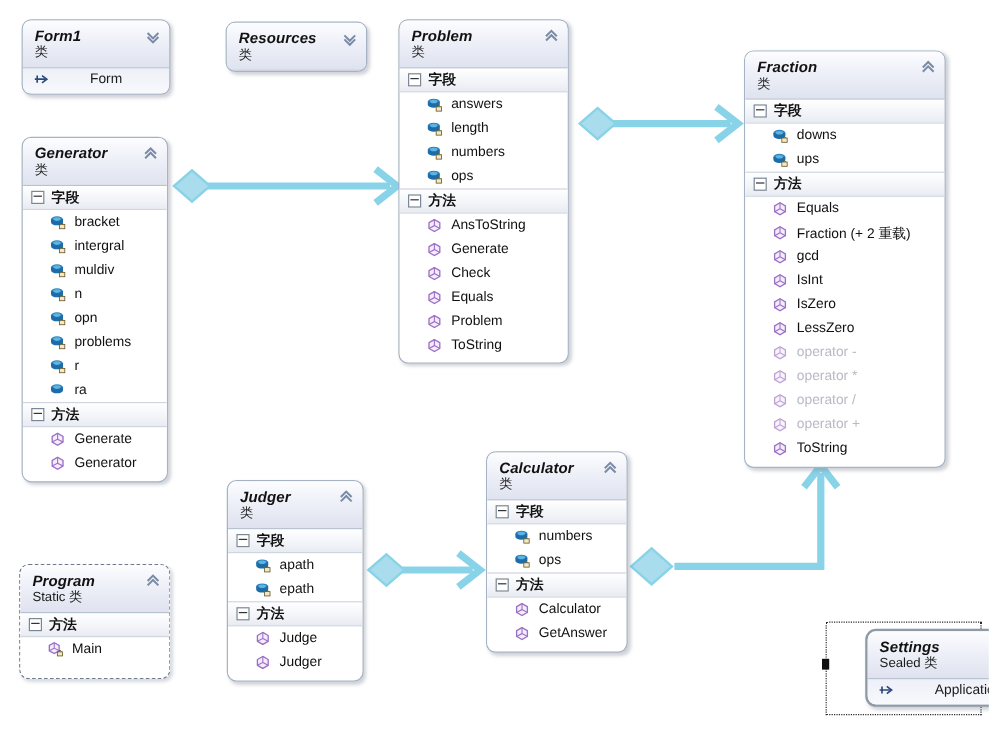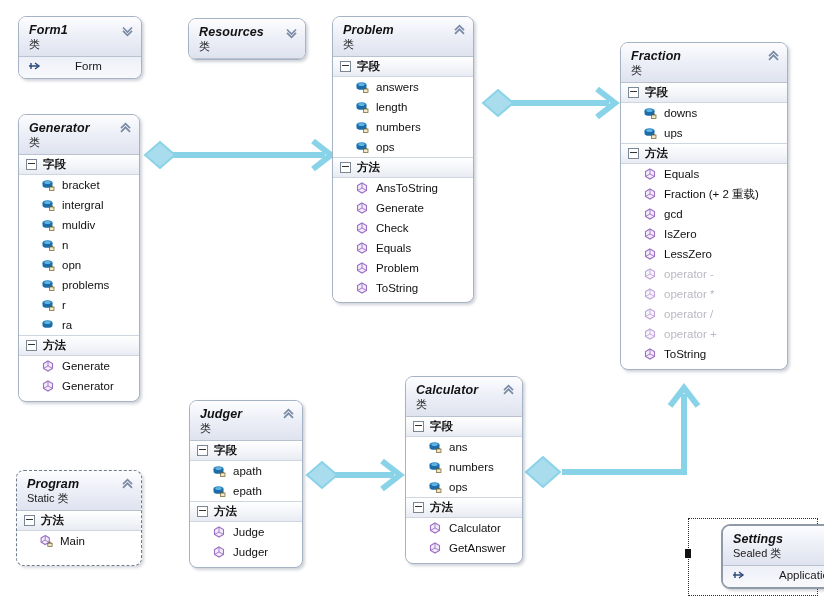--- a/index.html
+++ b/index.html
@@ -403,20 +403,29 @@
             </span>
           <span class="mname">gcd</span>
         </div>
         <div class="member">
           <span class="ico">
               <svg viewBox="0 0 14 14">
                 <path d="M7 2 L11.5 4.6 L11.5 9.4 L7 12 L2.5 9.4 L2.5 4.6 Z" fill="#f3ecfa" stroke="#9b6fc4" stroke-width="1.1"></path>
                 <path d="M7 2 L7 7 L2.5 9.4 M7 7 L11.5 9.4" stroke="#9b6fc4" stroke-width=".9" fill="none"></path>
               </svg>
             </span>
+          <span class="mname">IsInt</span>
+        </div>
+        <div class="member">
+          <span class="ico">
+              <svg viewBox="0 0 14 14">
+                <path d="M7 2 L11.5 4.6 L11.5 9.4 L7 12 L2.5 9.4 L2.5 4.6 Z" fill="#f3ecfa" stroke="#9b6fc4" stroke-width="1.1"></path>
+                <path d="M7 2 L7 7 L2.5 9.4 M7 7 L11.5 9.4" stroke="#9b6fc4" stroke-width=".9" fill="none"></path>
+              </svg>
+            </span>
           <span class="mname">IsZero</span>
         </div>
         <div class="member">
           <span class="ico">
               <svg viewBox="0 0 14 14">
                 <path d="M7 2 L11.5 4.6 L11.5 9.4 L7 12 L2.5 9.4 L2.5 4.6 Z" fill="#f3ecfa" stroke="#9b6fc4" stroke-width="1.1"></path>
                 <path d="M7 2 L7 7 L2.5 9.4 M7 7 L11.5 9.4" stroke="#9b6fc4" stroke-width=".9" fill="none"></path>
               </svg>
             </span>
           <span class="mname">LessZero</span>
@@ -723,32 +732,20 @@
       <div class="member">
         <span class="ico">
             <svg viewBox="0 0 14 14">
               <ellipse cx="6.5" cy="4.8" rx="5" ry="2.6" fill="#2e86c1"></ellipse>
               <path d="M1.5 4.8 L1.5 7.2 A5 2.6 0 0 0 11.5 7.2 L11.5 4.8" fill="#1b6ca8"></path>
               <ellipse cx="6.5" cy="4.6" rx="3.1" ry="1.5" fill="#5fb3e0"></ellipse>
               <rect x="8.5" y="9" width="4.5" height="3.6" fill="#f2e9c8" stroke="#6b5a2a" stroke-width=".7"></rect>
               <path d="M9.6 9 A1.2 1.2 0 0 1 11.9 9" stroke="#6b5a2a" stroke-width=".8" fill="none"></path>
             </svg>
           </span>
-        <span class="mname">ans</span>
-      </div>
-      <div class="member">
-        <span class="ico">
-            <svg viewBox="0 0 14 14">
-              <ellipse cx="6.5" cy="4.8" rx="5" ry="2.6" fill="#2e86c1"></ellipse>
-              <path d="M1.5 4.8 L1.5 7.2 A5 2.6 0 0 0 11.5 7.2 L11.5 4.8" fill="#1b6ca8"></path>
-              <ellipse cx="6.5" cy="4.6" rx="3.1" ry="1.5" fill="#5fb3e0"></ellipse>
-              <rect x="8.5" y="9" width="4.5" height="3.6" fill="#f2e9c8" stroke="#6b5a2a" stroke-width=".7"></rect>
-              <path d="M9.6 9 A1.2 1.2 0 0 1 11.9 9" stroke="#6b5a2a" stroke-width=".8" fill="none"></path>
-            </svg>
-          </span>
         <span class="mname">numbers</span>
       </div>
       <div class="member">
         <span class="ico">
             <svg viewBox="0 0 14 14">
               <ellipse cx="6.5" cy="4.8" rx="5" ry="2.6" fill="#2e86c1"></ellipse>
               <path d="M1.5 4.8 L1.5 7.2 A5 2.6 0 0 0 11.5 7.2 L11.5 4.8" fill="#1b6ca8"></path>
               <ellipse cx="6.5" cy="4.6" rx="3.1" ry="1.5" fill="#5fb3e0"></ellipse>
               <rect x="8.5" y="9" width="4.5" height="3.6" fill="#f2e9c8" stroke="#6b5a2a" stroke-width=".7"></rect>
               <path d="M9.6 9 A1.2 1.2 0 0 1 11.9 9" stroke="#6b5a2a" stroke-width=".8" fill="none"></path>

